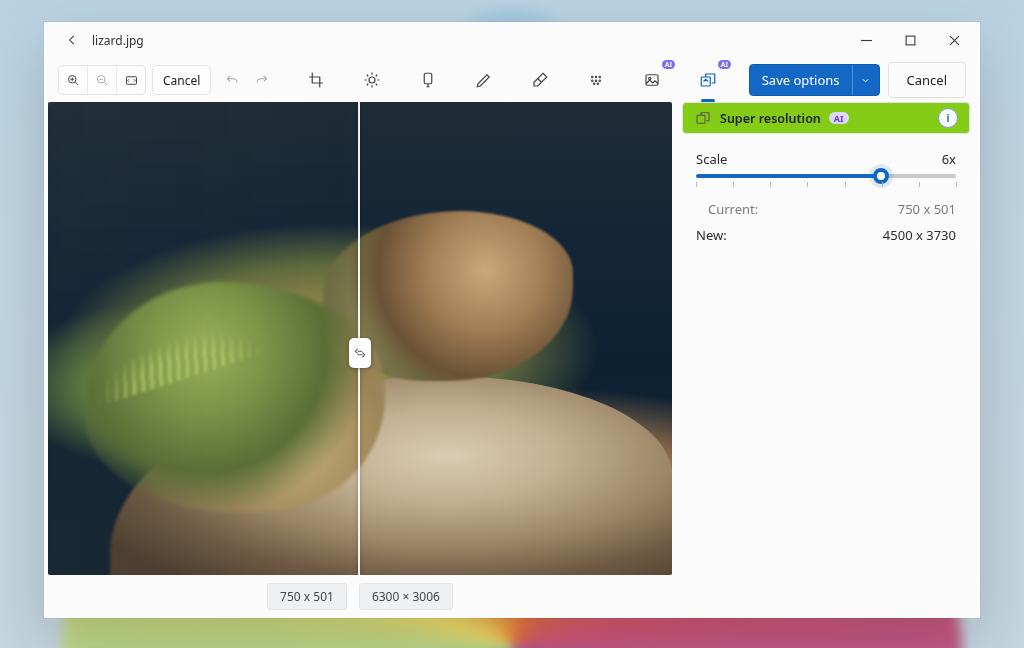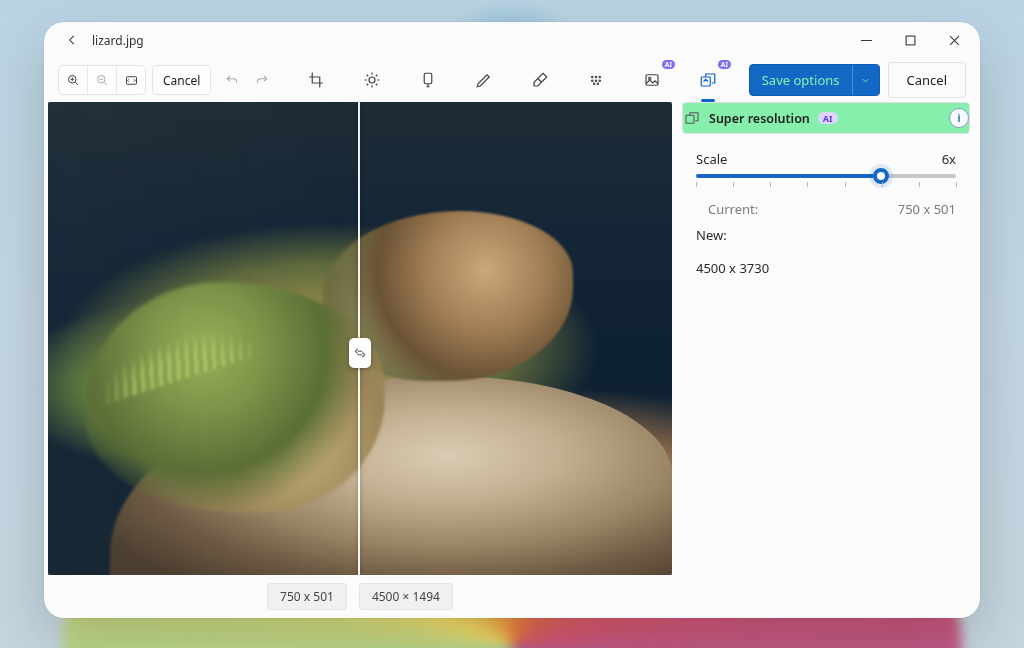--- a/index.html
+++ b/index.html
@@ -22,21 +22,21 @@
     width:180px; height:80px; z-index:0;
     background: radial-gradient(circle at 50% 100%, #3a9bd1 0%, #3a9bd1 40%, transparent 70%);
     opacity:.35; filter: blur(2px);
   }
 
   .window {
     position:relative; z-index:1;
     width:936px; height:596px;
     margin-top:22px;
     background:#fbfbfb;
-    border-radius:20px;
+    border-radius:0;
     box-shadow:0 24px 60px rgba(0,0,0,.18), 0 0 0 1px rgba(0,0,0,.04);
     display:flex; flex-direction:column;
     overflow:hidden;
   }
 
   
   .titlebar { height:36px; display:flex; align-items:center; padding:0 4px 0 14px; }
   .back-btn { width:28px; height:28px; display:flex; align-items:center; justify-content:center; border-radius:4px; cursor:pointer; color:#3a3a3a; }
   .file-title { margin-left:6px; font-size:12px; color:#333; }
   .win-controls { margin-left:auto; display:flex; }
@@ -61,21 +61,21 @@
     content:""; position:absolute; bottom:-6px; left:8px; right:8px; height:3px; background:#0b61cd; border-radius:2px;
   }
   .ai-badge {
     position:absolute; top:-4px; right:-8px;
     background:#7a6ff0; color:#fff; font-size:7px; font-weight:600;
     padding:1px 3px; border-radius:6px; line-height:1;
   }
 
   .toolbar-right { margin-left:auto; display:flex; align-items:center; gap:8px; }
   .primary-btn {
-    background:#1368c6; color:#86efac; height:30px; border-radius:4px;
+    background:#1368c6; color:#ffffff; height:30px; border-radius:4px;
     display:flex; align-items:center; cursor:pointer; font-size:13px;
     border:1px solid #0f5bad;
   }
   .primary-btn .label { padding:0 12px; }
   .primary-btn .split { width:26px; height:100%; display:flex; align-items:center; justify-content:center; border-left:1px solid rgba(255,255,255,.25); }
   .secondary-btn {
     background:#fbfbfb; color:#222; height:30px; padding:2px 18px; border-radius:4px;
     display:flex; align-items:center; cursor:pointer; font-size:13px; border:1px solid #e1e1e1;
   }
 
@@ -148,33 +148,33 @@
     display:flex; justify-content:center; gap:12px; padding:8px 0 2px 0;
   }
   .dim-pill{
     background:#eef0f1; border:1px solid #e2e4e5; color:#454545;
     font-size:12px; padding:4px 12px; border-radius:3px;
   }
 
   
   .side-panel { width:288px; display:flex; flex-direction:column; }
   .panel-header{
-    height:30px; background:#86efac; border:1px solid #e0e0e0; border-radius:4px;
-    display:flex; align-items:center; padding:0 0; gap:8px;
+    height:30px; background:#84cc16; border:1px solid #e0e0e0; border-radius:4px;
+    display:flex; align-items:center; padding:0 11px; gap:8px;
   }
   .panel-header .icon{ width:18px; height:18px; display:flex; align-items:center; justify-content:center; color:#555; }
   .panel-header .title{ font-weight:600; font-size:12.5px; color:#222; }
   .ai-pill{
     background:#ded6ff; color:#5b3fd8; font-size:9px; font-weight:700;
     padding:1.5px 5px; border-radius:8px; line-height:1;
   }
   .info-btn{ margin-left:auto; width:18px; height:18px; border-radius:50%; border:1.2px solid #8aa0b5; color:#3b6fa8; font-size:10px; display:flex; align-items:center; justify-content:center; cursor:pointer; background:#f5f9fd; font-weight:bold; }
 
   .panel-body{ padding:16px 14px 0 14px; font-size:13px; color:#2b2b2b; }
-  .row{ display:flex; justify-content:space-between; align-items:baseline; margin-bottom:6px;gap:15px; }
+  .row{ display:flex; justify-content:space-between; align-items:baseline; margin-bottom:6px; }
   .muted{ color:#7b7b7b;margin-left:12px; }
   .slider-wrap{ margin:4px 0 10px 0; }
   .slider-track{
     position:relative; height:4px; border-radius:2px;
     background:linear-gradient(90deg,#1368c6 0%, #1368c6 71%, #c9c9c9 71%, #c9c9c9 100%);
   }
   .slider-thumb{
     position:absolute; left:71%; top:50%; transform:translate(-50%,-50%);
     width:16px; height:16px; border-radius:50%; background:#fff;
     border:4px solid #1368c6; box-sizing:border-box; cursor:pointer;
@@ -342,21 +342,21 @@
         <div class="left-blur"></div>
         <div class="compare-divider"></div>
         <div class="compare-handle">
           <svg width="14" height="14" viewBox="0 0 24 24" fill="none" stroke="currentColor" stroke-width="1.8">
               <path d="M8 5l-4 4 4 4M8 9h8M16 19l4-4-4-4M16 15H8"></path>
             </svg>
         </div>
       </div>
       <div class="canvas-footer">
         <div class="dim-pill">750 x 501</div>
-        <div class="dim-pill">4500 × 1494</div>
+        <div class="dim-pill">6300 × 3006</div>
       </div>
     </div>
 
     <div class="side-panel">
       <div class="panel-header">
         <span class="icon">
           <svg width="16" height="16" viewBox="0 0 24 24" fill="none" stroke="currentColor" stroke-width="1.6">
               <rect x="3" y="8" width="12" height="12" rx="1"></rect>
               <path d="M9 8V4h12v12h-4"></path>
             </svg>
@@ -382,21 +382,21 @@
               <span style="left: 57.1429%;"></span>
               <span style="left: 71.4286%;"></span>
               <span style="left: 85.7143%;"></span>
               <span style="left: 100%;"></span>
             </div>
         </div>
         <div class="row">
           <span class="muted">Current:</span>
           <span class="muted">750 x 501</span>
         </div>
-        <div class="row" style="margin-top:8px;flex-direction:column;">
+        <div class="row" style="margin-top:8px;">
           <span>New:</span>
           <span>4500 x 3730</span>
         </div>
       </div>
     </div>
 
   </div>
 </div>
 
 </body></html>

